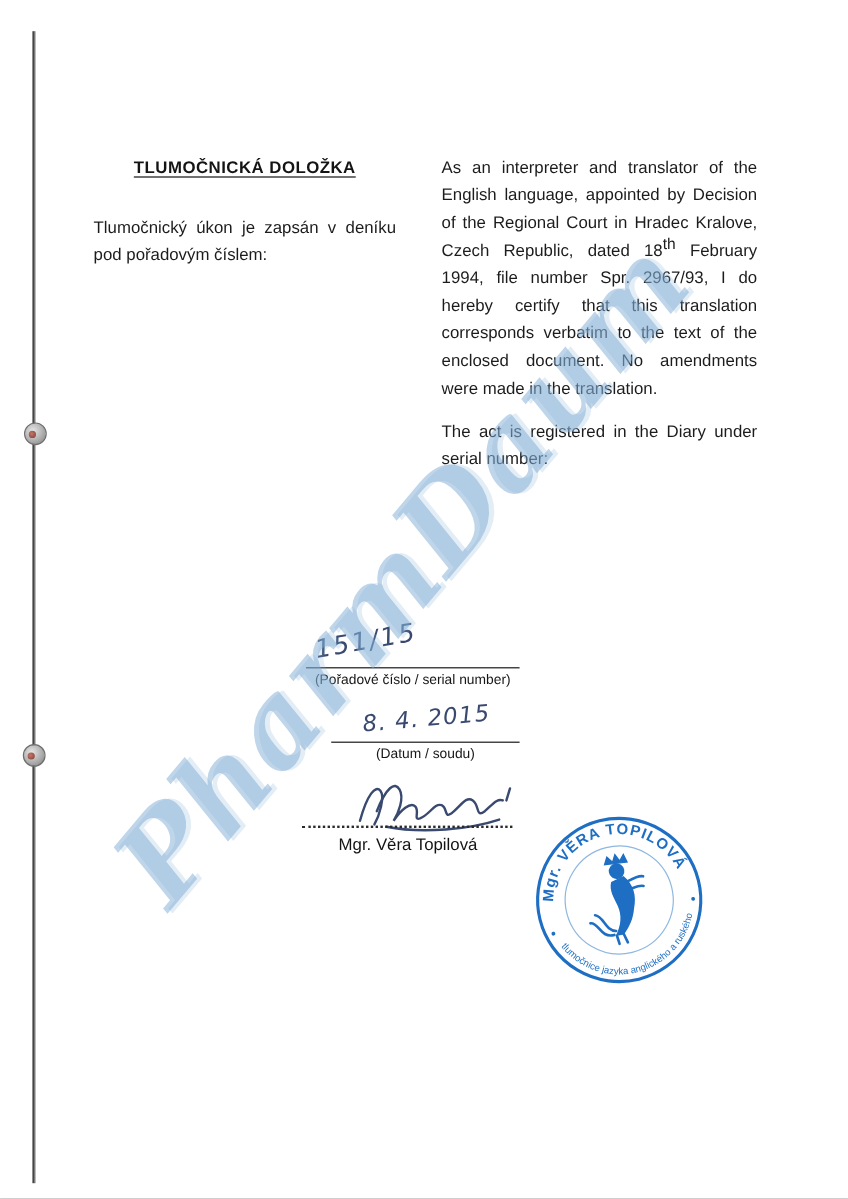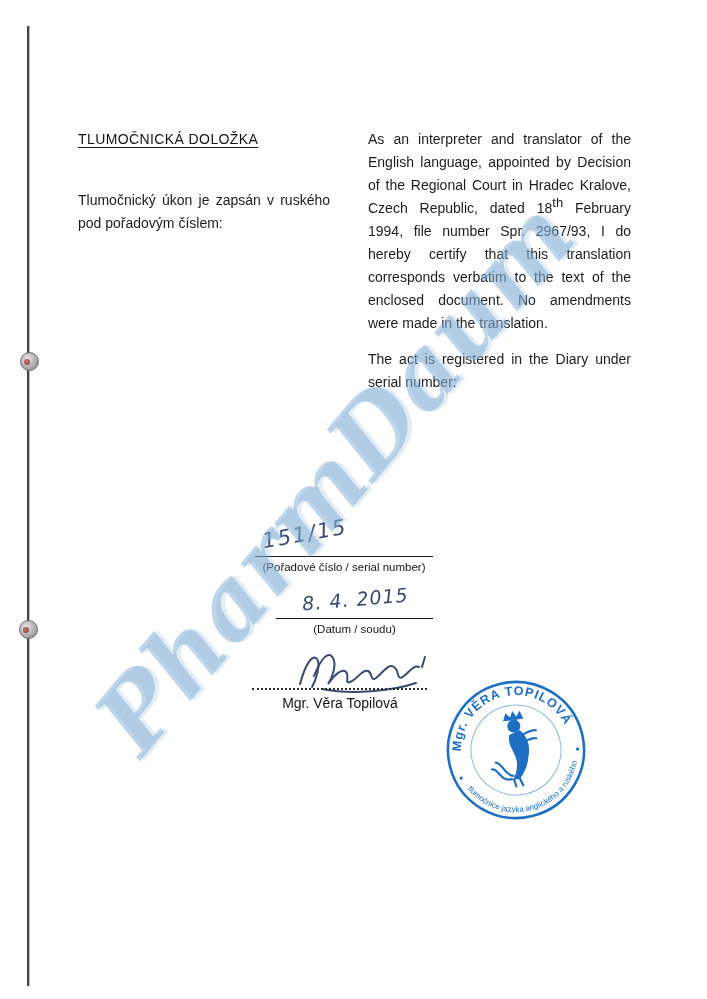--- a/index.html
+++ b/index.html
@@ -21,22 +21,22 @@
     border:1px solid #6f6f6f;}
   .grommet .dot{position:absolute;left:3px;top:6px;width:6px;height:6px;border-radius:50%;
     background:radial-gradient(circle at 40% 40%, #c4766b, #7e3d33);}
   .g1{left:20px;top:352px;}
   .g2{left:19px;top:620px;}
 
   
   .col{position:absolute;top:128px;text-align:justify;font-size:14px;line-height:23px;}
   .col p{margin:0 0 13px 0;}
   .col h2{
-    margin:0 0 38px 0;text-align:left;font-size:14px;letter-spacing:.4px;
-    text-decoration:underline;text-underline-offset:3px;font-weight:normal;color:#141414;
+    margin:0 0 27px 0;text-align:center;font-size:14px;letter-spacing:.4px;
+    text-decoration:underline;text-underline-offset:3px;font-weight:bold;color:#141414;
   }
   .czech{left:78px;width:252px;}
   .english{left:368px;width:263px;}
   sup{font-size:13px;line-height:0;}
 
   
   .handwriting{
     position:absolute;font-family:"DejaVu Sans", sans-serif;font-style:italic;
     color:#39496f;white-space:nowrap;
   }
@@ -74,21 +74,21 @@
   <div class="thread"></div>
   <div class="grommet g1">
       <span class="dot"></span>
     </div>
   <div class="grommet g2">
       <span class="dot"></span>
     </div>
 
   <div class="col czech">
     <h2>TLUMOČNICKÁ DOLOŽKA</h2>
-    <p>Tlumočnický úkon je zapsán v ruského pod pořadovým číslem:</p>
+    <p>Tlumočnický úkon je zapsán v deníku pod pořadovým číslem:</p>
   </div>
 
   <div class="col english">
     <p><span>As an interpreter and translator of the English language, appointed by Decision of the Regional Court in Hradec Kralove, Czech Republic, dated 18</span><sup>th</sup><span> February 1994, file number Spr. 2967/93, I do hereby certify that this translation corresponds verbatim to the text of the enclosed document. No amendments were made in the translation.</span></p>
     <p>The act is registered in the Diary under serial number:</p>
   </div>
 
   <div class="handwriting serial-value">151/15</div>
   <div class="rule serial-rule"></div>
   <div class="caption serial-caption">(Pořadové číslo / serial number)</div>

